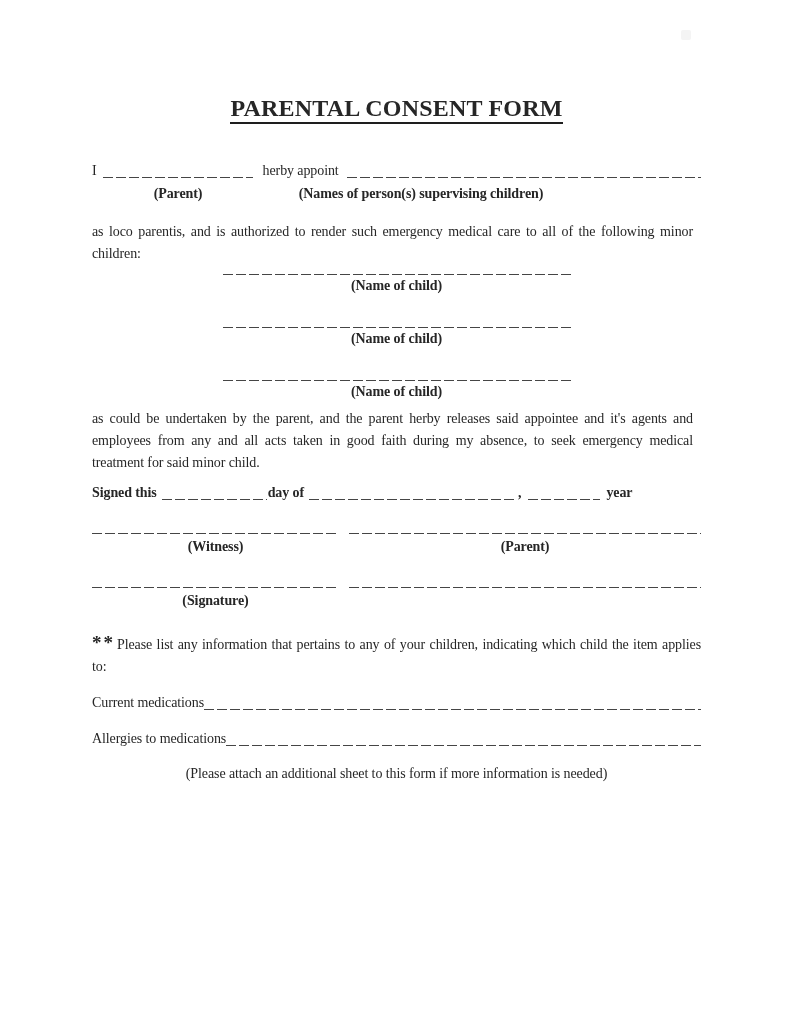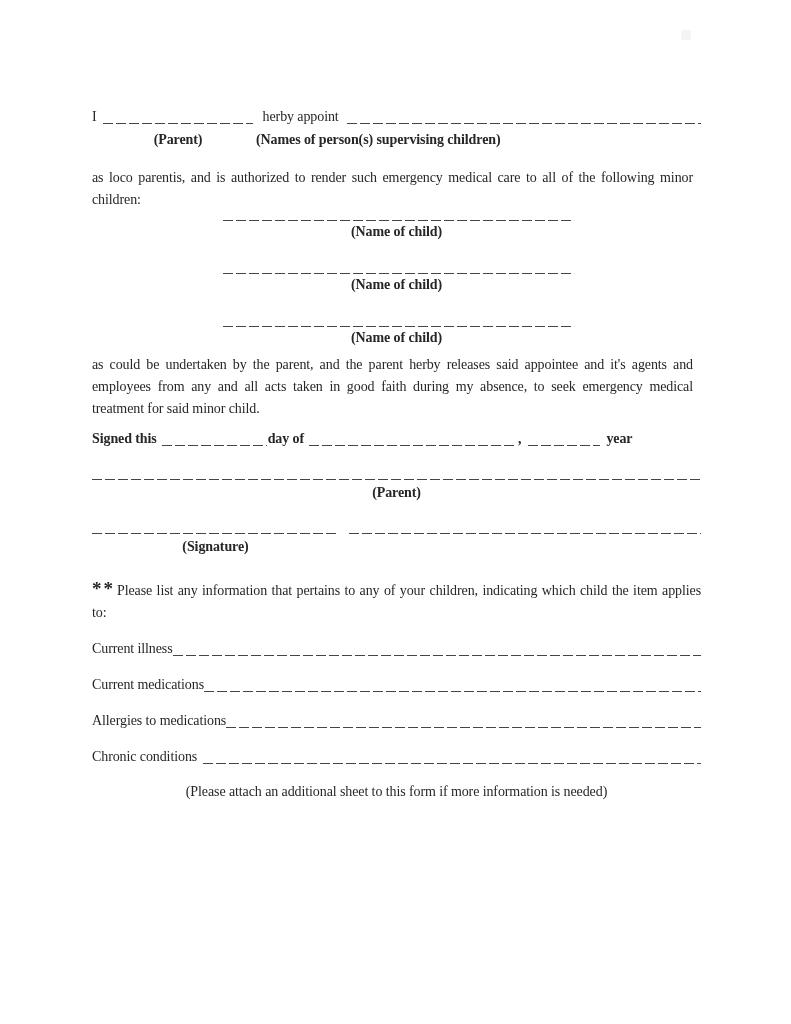--- a/index.html
+++ b/index.html
@@ -47,21 +47,21 @@
 
   .inline-row { display: flex; align-items: baseline; white-space: nowrap; }
 
   .appoint-row .prefix { margin-right: 6px; }
   .fill-parent { width: 150px; }
   .appoint-row .middle { margin: 12px 8px 0 10px; }
   .fill-supervisor { flex: 1; }
 
   .labels-row { display: flex; font-weight: bold; margin-top: 1px; }
   .label-parent { width: 160px; margin-left: 6px; text-align: center; }
-  .label-supervisor { width: 330px; margin-left: -2px; }
+  .label-supervisor { width: 330px; margin-left: -2px; text-align: center; }
 
   .para { margin: 16px 8px 0 0; text-align: justify; }
   .para-release { margin-top: 5px; }
 
   .child-block { width: 348px; margin: 6px auto 0; text-align: center; }
   .child-block + .child-block { margin-top: 27px; }
   .child-block .fill { display: block; width: 100%; }
   .child-label { display: inline-block; margin-top: 3px; font-weight: bold; }
 
   .signed-row { margin-top: 8px; font-weight: bold; }
@@ -89,20 +89,23 @@
   .info-row.gapped .fill { margin-left: 6px; }
 
   .footer-note { margin: 13px 0 0 0; text-align: center; }
 </style>
 </head>
 <body>
 
 <div class="page">
   <div class="smudge"></div>
 
+  <h1 class="title">
+    <span class="title-underline">PARENTAL CONSENT FORM</span>
+  </h1>
 
   <div class="inline-row appoint-row">
     <span class="prefix">I</span>
     <span class="fill fill-parent"></span>
     <span class="middle">herby appoint</span>
     <span class="fill fill-supervisor"></span>
   </div>
   <div class="labels-row">
     <span class="label-parent">(Parent)</span>
     <span class="label-supervisor">(Names of person(s) supervising children)</span>
@@ -130,20 +133,24 @@
     <span class="fill fill-day"></span>
     <span class="part2">day of</span>
     <span class="fill fill-month"></span>
     <span class="comma">,</span>
     <span class="fill fill-year"></span>
     <span class="part3">year</span>
   </div>
 
 
   <div class="sig-row">
+    <div class="sig-col-left">
+      <span class="fill"></span>
+      <span class="sig-label">(Witness)</span>
+    </div>
     <div class="sig-col-right">
       <span class="fill"></span>
       <span class="sig-label">(Parent)</span>
     </div>
   </div>
 
   <div class="sig-row">
     <div class="sig-col-left">
       <span class="fill"></span>
       <span class="sig-label">(Signature)</span>
@@ -151,30 +158,22 @@
     <div class="sig-col-right">
       <span class="fill"></span>
     </div>
   </div>
 
   <p class="note">
     <span class="note-marker">**</span><span>Please list any information that pertains to any of your children, indicating which child the item applies to:</span>
   </p>
 
   <div class="info-row">
-    <span>Current illness</span>
-    <span class="fill"></span>
-  </div>
-  <div class="info-row">
     <span>Current medications</span>
     <span class="fill"></span>
   </div>
   <div class="info-row">
     <span>Allergies to medications</span>
     <span class="fill"></span>
   </div>
-  <div class="info-row gapped">
-    <span>Chronic conditions</span>
-    <span class="fill"></span>
-  </div>
 
   <p class="footer-note">(Please attach an additional sheet to this form if more information is needed)</p>
 </div>
 
 </body></html>

